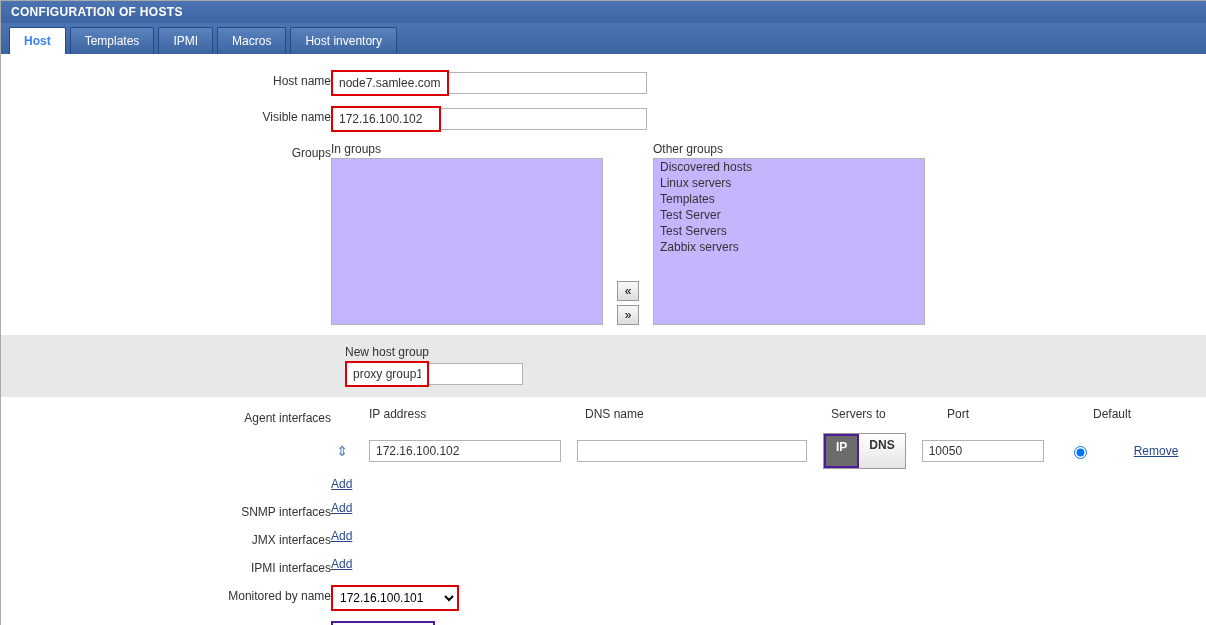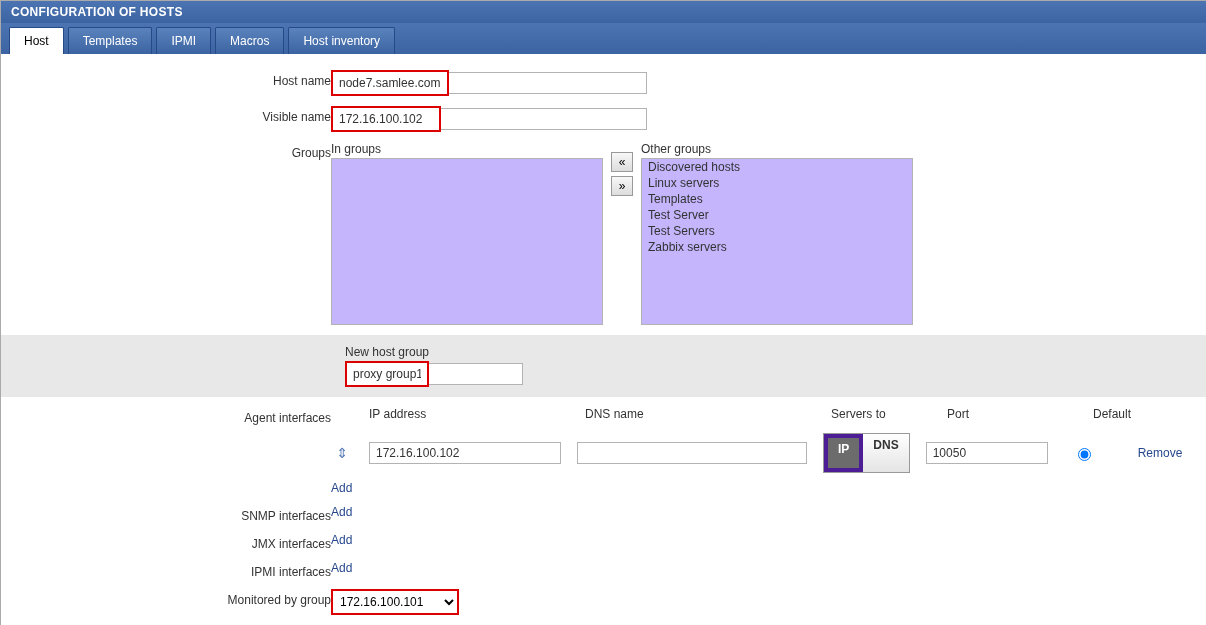--- a/index.html
+++ b/index.html
@@ -1,49 +1,49 @@
 <!DOCTYPE html>
 <html><head>
 <meta charset="utf-8">
 <style>
   html,body{margin:0;padding:0;font-family:"Segoe UI",Tahoma,Arial,sans-serif;font-size:12px;color:#444;background:#fff}
   .page{width:1206px;border:1px solid #aaa}
   .title-bar{background:linear-gradient(#4c74b2,#3c64a2);color:#fff;font-weight:bold;font-size:12px;padding:4px 10px;letter-spacing:.3px}
   .tab-strip{background:linear-gradient(#4c74b2,#3c64a2);padding:4px 8px 0;display:flex;gap:4px;align-items:flex-end}
   .tab{padding:6px 14px;border:1px solid #264a86;border-bottom:none;border-radius:2px 2px 0 0;background:linear-gradient(#5a82bc,#3c64a2);color:#fff;cursor:pointer;font-size:12px}
-  .tab.active{background:#fff;color:#000000;font-weight:normal}
+  .tab.active{background:#fff;color:#3b82f6;font-weight:bold}
   .form-area{padding:16px 10px 16px 0}
   .row{display:flex;align-items:flex-start;margin-bottom:10px}
   .label{width:330px;text-align:right;padding-right:0;color:#333;padding-top:4px}
   .cell{flex:1}
   .text-input{border:1px solid #b3b3b3;height:22px;padding:0 6px;font-size:12px;color:#333;background:#fff;box-sizing:border-box}
   .red-box{border:2.5px solid #d00;display:inline-block;padding:0;line-height:0}
   .red-box .text-input{border:none;display:block}
   .red-box .sel{border:none;display:block}
-  .multi-wrap{display:flex;gap:8px;align-items:flex-start}
+  .multi-wrap{display:flex;gap:14px;align-items:flex-end}
   .multiselect{width:270px;height:165px;border:1px solid #b3b3b3;background:#c4b5fd;overflow-y:scroll;font-size:12px;color:#333}
   .multiselect .opt{padding:1px 6px;cursor:default}
   .move-btns{display:flex;flex-direction:column;gap:4px;padding-top:10px}
   .mv-btn{width:22px;height:20px;border:1px solid #999;background:linear-gradient(#f8f8f8,#ddd);cursor:pointer;font-size:12px;line-height:14px}
   .col-title{color:#333;margin-bottom:2px}
   .shaded-row{background:#e8e8e8;padding:10px 0 10px 0;margin:0 -10px 10px 0;display:flex}
   .shaded-row .label{width:340px}
   .iface-grid{display:flex;gap:16px;align-items:center;color:#333}
   .iface-head{display:flex;gap:16px;color:#333;margin-bottom:12px}
   .headcol.ip{width:200px;padding-left:38px}
   .headcol.dns{width:230px}
   .headcol.conn{width:100px}
   .headcol.port{width:130px}
   .headcol.def{width:60px}
   .drag-handle{color:#5278b5;cursor:move;width:22px;text-align:center;font-size:14px}
   .btn-toggle{display:inline-flex;border:1px solid #999}
   .btn-toggle span{display:inline-block;padding:4px 10px;font-size:12px;cursor:pointer;background:linear-gradient(#fff,#e4e4e4);color:#333;font-weight:bold}
   .btn-toggle span.sel{background:#6c6c6c;color:#fff}
-  .link{color:#27478d;cursor:pointer}
-  .sel{border:4px solid #4c1d95;height:22px;font-size:12px;background:#fff;padding:0 3px}
+  .link{color:#27478d;text-decoration:underline;cursor:pointer}
+  .sel{border:2px solid #4c1d95;height:22px;font-size:12px;background:#fff;padding:0 3px}
   .default-radio{margin-left:14px}
 </style>
 </head>
 <body>
 
 <div class="page" style="position:relative">
 
   <div class="title-bar">
     <span>CONFIGURATION OF HOSTS</span>
   </div>
@@ -148,21 +148,21 @@
       <div class="label">JMX interfaces</div>
       <div class="cell"><span class="link">Add</span></div>
     </div>
 
     <div class="row">
       <div class="label">IPMI interfaces</div>
       <div class="cell"><span class="link">Add</span></div>
     </div>
 
     <div class="row">
-      <div class="label">Monitored by group</div>
+      <div class="label">Monitored by name</div>
       <div class="cell">
         <span class="red-box">
           <select class="sel" style="width:124px">
             <option>172.16.100.101</option>
           </select>
         </span>
       </div>
     </div>
 
     <div class="row" style="margin-bottom:0">

